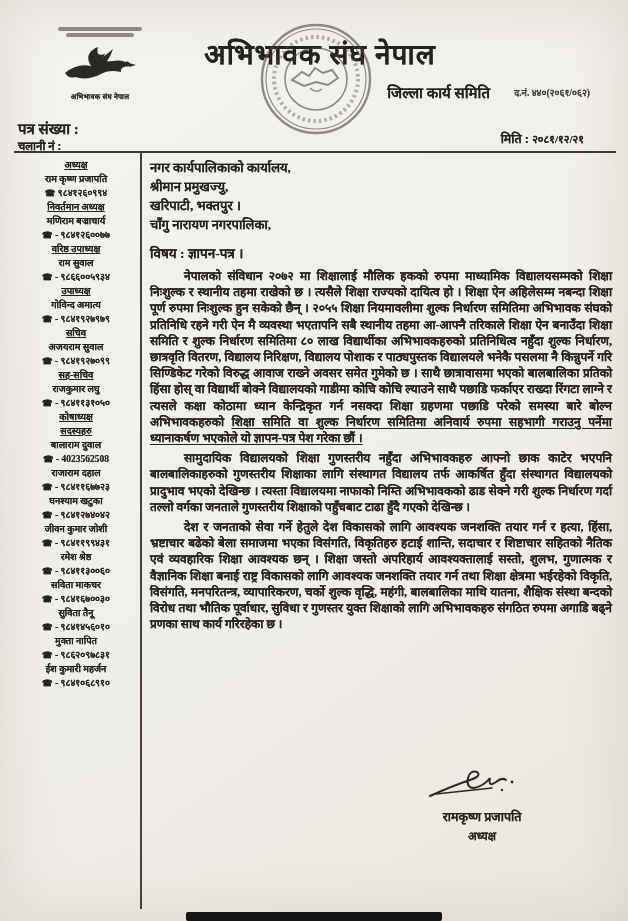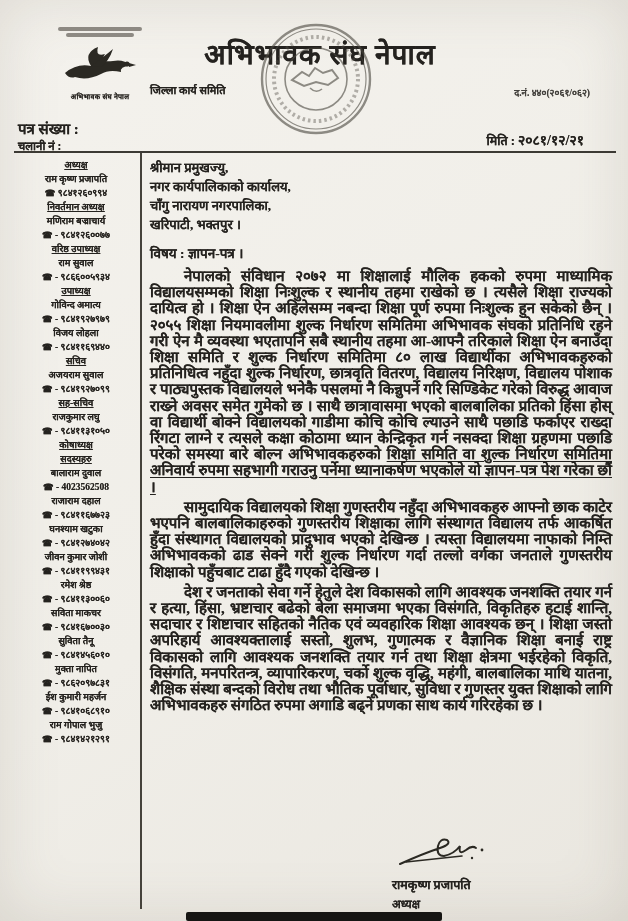--- a/index.html
+++ b/index.html
@@ -12,46 +12,46 @@
   }
   .ink{color:#24221f;text-shadow:0 0 .5px rgba(45,40,32,.75);}
   
   #logo{position:absolute;left:44px;top:26px;width:112px;height:96px;text-align:center;}
   .logo-motto-bar{height:4px;margin:1px 14px;background:rgba(60,55,48,.55);border-radius:2px;filter:blur(.4px);}
   .logo-motto-bar.b2{margin:2px 22px;}
   #logo svg{display:block;margin:2px auto 0;}
   #logo-caption{font-size:7px;font-weight:bold;letter-spacing:.3px;margin-top:1px;filter:blur(.2px);}
   #org-title{position:absolute;left:150px;top:34px;width:340px;text-align:center;
     font-size:28px;font-weight:bold;letter-spacing:1px;}
-  #org-subtitle{position:absolute;left:150px;top:82px;width:340px;text-align:left;
-    font-size:11px;font-weight:bold;}
+  #org-subtitle{position:absolute;left:150px;top:82px;width:340px;text-align:right;
+    font-size:15px;font-weight:bold;}
   #regd-no{position:absolute;right:38px;top:86px;font-size:9.5px;font-weight:bold;opacity:.85;}
   #stamp{position:absolute;left:258px;top:18px;width:116px;height:122px;opacity:.6;}
   #letter-no{position:absolute;left:18px;top:118px;font-size:15px;font-weight:bold;}
   #chalani-no{position:absolute;left:18px;top:138px;font-size:11.5px;font-weight:bold;}
   #date-line{position:absolute;right:44px;top:130px;font-size:12.5px;font-weight:bold;}
-  #date-line .val{font-size:14px;}
+  #date-line .val{font-size:11px;}
   #rule-h{position:absolute;left:14px;right:12px;top:151px;height:2px;background:#3c3a34;}
   #rule-v{position:absolute;left:140px;top:153px;width:2px;height:756px;background:#45423b;}
   
   #sidebar{position:absolute;left:14px;top:158px;width:124px;text-align:center;
     font-size:9.5px;line-height:14px;font-weight:bold;filter:blur(.15px);}
   .pos-header{text-decoration:underline;font-weight:bold;}
   .member-name{font-weight:bold;}
   .member-phone{white-space:nowrap;}
   .phone-icon{font-size:8.5px;}
   
   #main{position:absolute;left:150px;top:158px;width:462px;}
   .addr-line{font-size:13px;line-height:19px;font-weight:bold;}
   #subject{font-size:13.5px;font-weight:bold;margin:10px 0 6px;}
-  .para{font-size:15px;line-height:16.2px;font-weight:bold;text-align:justify;
+  .para{font-size:12px;line-height:16.2px;font-weight:bold;text-align:justify;
     text-indent:34px;margin:0 0 4px;}
   .para .ul{text-decoration:underline;text-underline-offset:2px;}
   
-  #sig-block{position:absolute;left:392px;top:832px;width:180px;}
+  #sig-block{position:absolute;left:392px;top:764px;width:180px;text-align:center;}
   #sig-name{font-size:12.5px;font-weight:bold;margin-top:-2px;}
   #sig-title{font-size:11.5px;font-weight:bold;margin-top:3px;}
   #artifact-bar{position:absolute;left:186px;top:912px;width:256px;height:9px;
     background:#161513;border-radius:2px;}
 </style>
 </head>
 <body>
 
 <div id="page">
 
@@ -122,24 +122,20 @@
     </div>
 
     <div class="official-group">
       <div class="pos-header">उपाध्यक्ष</div>
       <div>
     <div>
       <div class="member-name">गोविन्द अमात्य</div>
       <div class="member-phone"><span class="phone-icon">☎</span> <span>- ९८४१९२७९७९</span></div>
     </div>
 
-    <div>
-      <div class="member-name">विजय लोहला</div>
-      <div class="member-phone"><span class="phone-icon">☎</span> <span>- ९८४११६९४४०</span></div>
-    </div>
   </div>
     </div>
 
     <div class="official-group">
       <div class="pos-header">सचिव</div>
       <div>
     <div>
       <div class="member-name">अजयराम सुवाल</div>
       <div class="member-phone"><span class="phone-icon">☎</span> <span>- ९८४१९२७०९९</span></div>
     </div>
@@ -201,33 +197,29 @@
     <div>
       <div class="member-name">मुक्ता नापित</div>
       <div class="member-phone"><span class="phone-icon">☎</span> <span>- ९८६२०९७८३१</span></div>
     </div>
 
     <div>
       <div class="member-name">ईश कुमारी महर्जन</div>
       <div class="member-phone"><span class="phone-icon">☎</span> <span>- ९८४१०६८९१०</span></div>
     </div>
 
-    <div>
-      <div class="member-name">राम गोपाल भुजु</div>
-      <div class="member-phone"><span class="phone-icon">☎</span> <span>- ९८४१४२१२९१</span></div>
-    </div>
   </div>
     </div>
   </div>
 
   <div id="main" class="ink">
+    <div class="addr-line">नगर कार्यपालिकाको कार्यालय,</div>
     <div class="addr-line">श्रीमान प्रमुखज्यु,</div>
-    <div class="addr-line">नगर कार्यपालिकाको कार्यालय,</div>
+    <div class="addr-line">खरिपाटी, भक्तपुर ।</div>
     <div class="addr-line">चाँगु नारायण नगरपालिका,</div>
-    <div class="addr-line">खरिपाटी, भक्तपुर ।</div>
 
     <div id="subject">विषय : ज्ञापन-पत्र ।</div>
 
     <p class="para"><span>नेपालको संविधान २०७२ मा शिक्षालाई मौलिक हकको रुपमा माध्यामिक विद्यालयसम्मको शिक्षा निःशुल्क र स्थानीय तहमा राखेको छ । त्यसैले शिक्षा राज्यको दायित्व हो । शिक्षा ऐन अहिलेसम्म नबन्दा शिक्षा पूर्ण रुपमा निःशुल्क हुन सकेको छैन् । २०५५ शिक्षा नियमावलीमा शुल्क निर्धारण समितिमा अभिभावक संघको प्रतिनिधि रहने गरी ऐन मै व्यवस्था भएतापनि सबै स्थानीय तहमा आ-आफ्नै तरिकाले शिक्षा ऐन बनाउँदा शिक्षा समिति र शुल्क निर्धारण समितिमा ८० लाख विद्यार्थीका अभिभावकहरुको प्रतिनिधित्व नहुँदा शुल्क निर्धारण, छात्रवृति वितरण, विद्यालय निरिक्षण, विद्यालय पोशाक र पाठ्यपुस्तक विद्यालयले भनेकै पसलमा नै किन्नुपर्ने गरि सिण्डिकेट गरेको विरुद्ध आवाज राख्ने अवसर समेत गुमेको छ । साथै छात्रावासमा भएको बालबालिका प्रतिको हिंसा होस् वा विद्यार्थी बोक्ने विद्यालयको गाडीमा कोचि कोचि ल्याउने साथै पछाडि फर्काएर राख्दा रिंगटा लाग्ने र त्यसले कक्षा कोठामा ध्यान केन्द्रिकृत गर्न नसक्दा शिक्षा ग्रहणमा पछाडि परेको समस्या बारे बोल्न अभिभावकहरुको </span><span class="ul">शिक्षा समिति वा शुल्क निर्धारण समितिमा अनिवार्य रुपमा सहभागी गराउनु पर्नेमा ध्यानाकर्षण भएकोले यो ज्ञापन-पत्र पेश गरेका छौं ।</span></p>
 
     <p class="para">सामुदायिक विद्यालयको शिक्षा गुणस्तरीय नहुँदा अभिभावकहरु आफ्नो छाक काटेर भएपनि बालबालिकाहरुको गुणस्तरीय शिक्षाका लागि संस्थागत विद्यालय तर्फ आकर्षित हुँदा संस्थागत विद्यालयको प्रादुभाव भएको देखिन्छ । त्यस्ता विद्यालयमा नाफाको निम्ति अभिभावकको ढाड सेक्ने गरी शुल्क निर्धारण गर्दा तल्लो वर्गका जनताले गुणस्तरीय शिक्षाको पहुँचबाट टाढा हुँदै गएको देखिन्छ ।</p>
 
     <p class="para">देश र जनताको सेवा गर्ने हेतुले देश विकासको लागि आवश्यक जनशक्ति तयार गर्न र हत्या, हिंसा, भ्रष्टाचार बढेको बेला समाजमा भएका विसंगति, विकृतिहरु हटाई शान्ति, सदाचार र शिष्टाचार सहितको नैतिक एवं व्यवहारिक शिक्षा आवश्यक छन् । शिक्षा जस्तो अपरिहार्य आवश्यक्तालाई सस्तो, शुलभ, गुणात्मक र वैज्ञानिक शिक्षा बनाई राष्ट्र विकासको लागि आवश्यक जनशक्ति तयार गर्न तथा शिक्षा क्षेत्रमा भईरहेको विकृति, विसंगति, मनपरितन्त्र, व्यापारिकरण, चर्को शुल्क वृद्धि, महंगी, बालबालिका माथि यातना, शैक्षिक संस्था बन्दको विरोध तथा भौतिक पूर्वाधार, सुविधा र गुणस्तर युक्त शिक्षाको लागि अभिभावकहरु संगठित रुपमा अगाडि बढ्ने प्रणका साथ कार्य गरिरहेका छ ।</p>
   </div>
 

